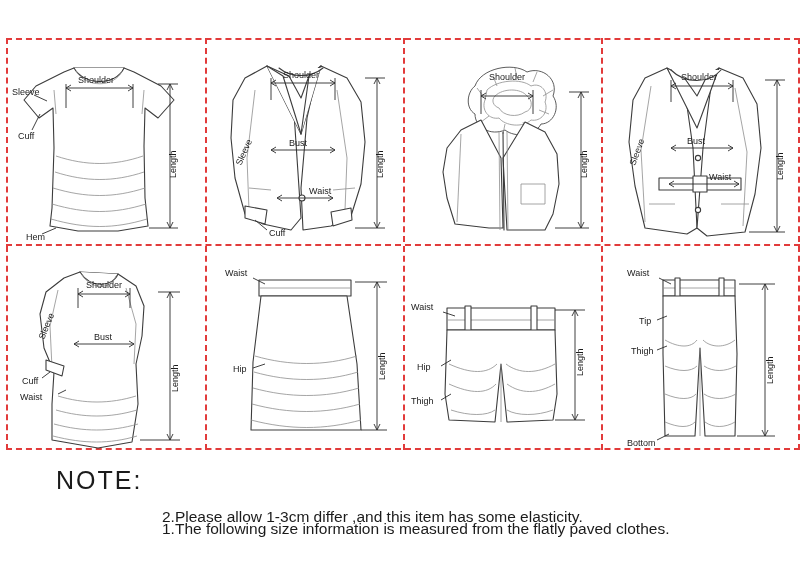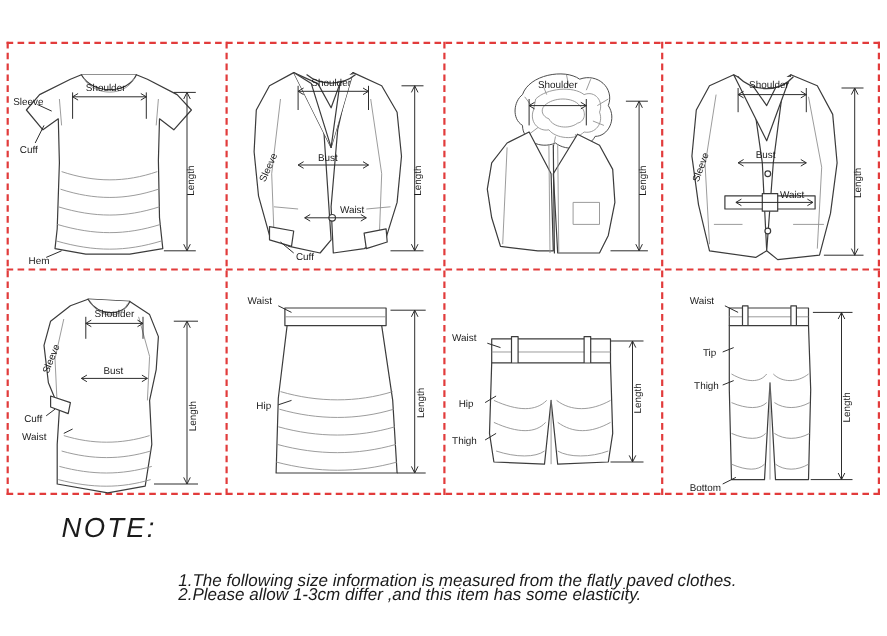--- a/index.html
+++ b/index.html
@@ -92,38 +92,37 @@
     stroke: #4a4a4a;
     stroke-width: 0.9;
   }
   
   #note {
     position: absolute;
     left: 0;
     top: 458px;
     width: 806px;
     height: 110px;
-    font-style: italic;
   }
   #note-label {
     position: absolute;
     left: 56px;
     top: 8px;
     font-size: 25px;
     letter-spacing: 2px;
     color: #1b1b1b;
   }
   .note-line {
     position: absolute;
     font-size: 15.5px;
     color: #1b1b1b;
     white-space: nowrap;
   }
   #note-line-1 { left: 162px; top: 22px; margin-top: 40px; }
-  #note-line-2 { left: 162px; top: 74px; text-align: right; }
+  #note-line-2 { left: 162px; top: 50px; text-align: right; }
 </style>
 </head>
 <body>
 
 <div id="page">
 
 
   <div id="grid">
     <div class="border-box"></div>
     <div class="dash-h" style="top:206px;"></div>

